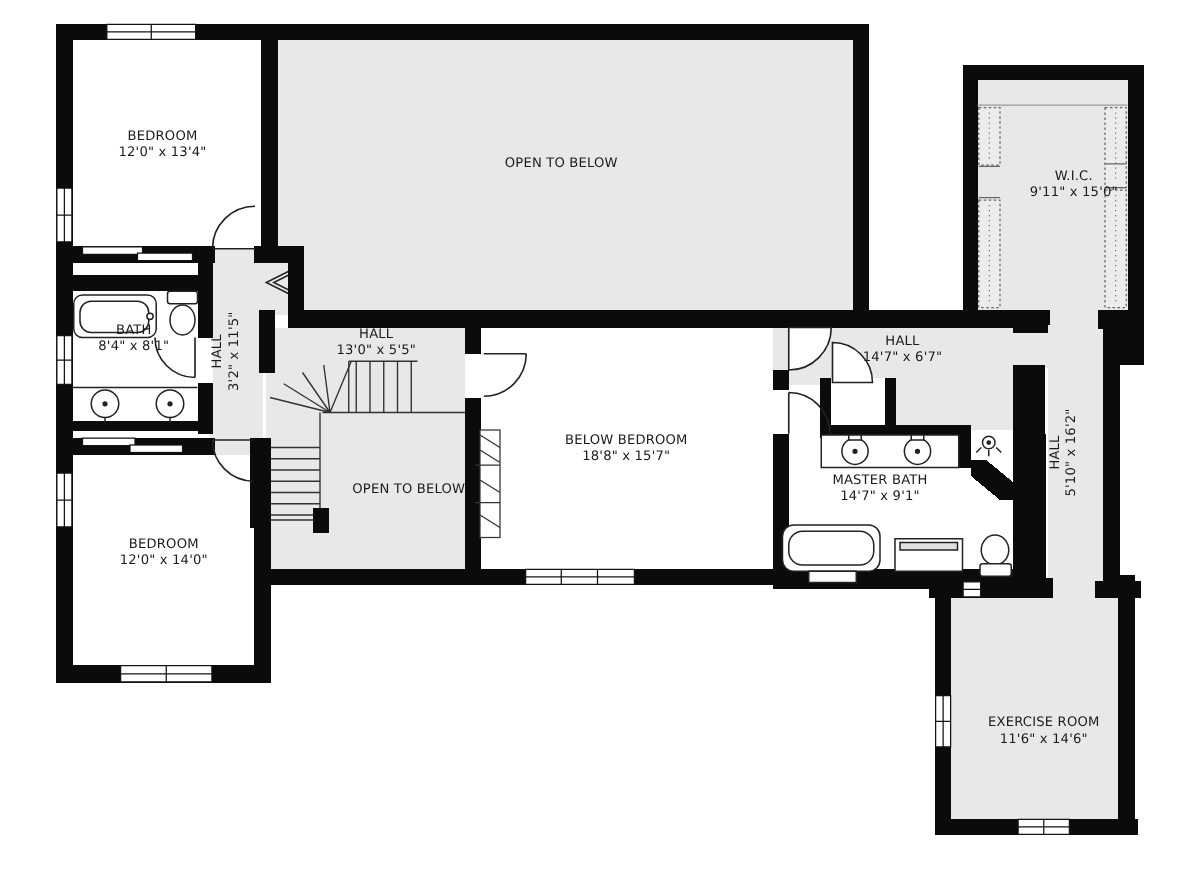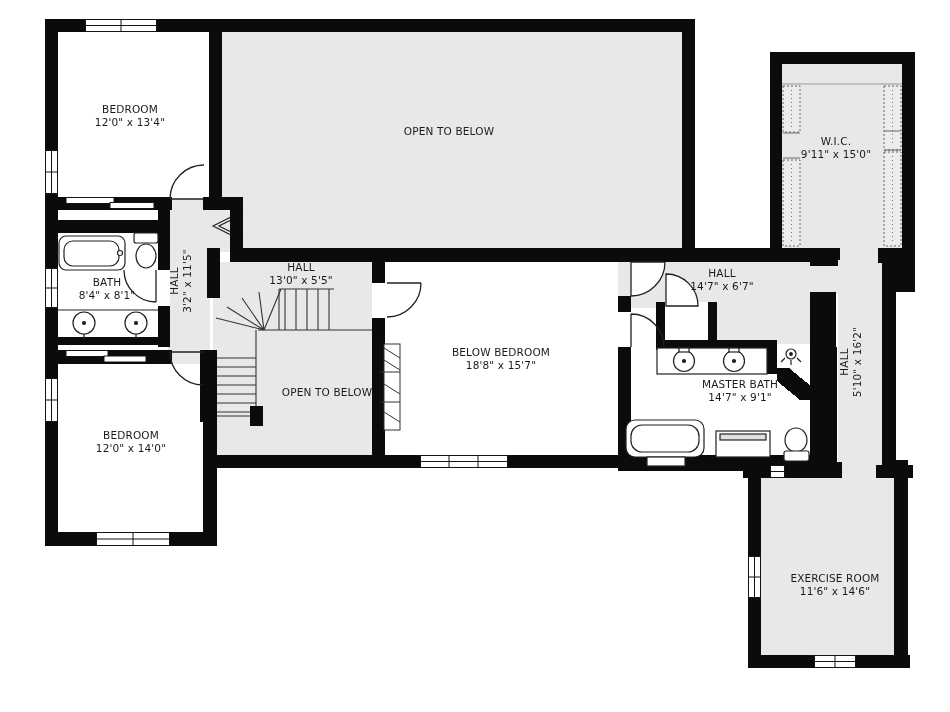--- a/index.html
+++ b/index.html
@@ -263,25 +263,25 @@
 </svg>
 
 <div>
   <div class="rl" style="left:130px;top:116px">
     <div>BEDROOM</div>
     <div>12'0" x 13'4"</div>
   </div>
   <div class="rl" style="left:449px;top:131px">
     <div>OPEN TO BELOW</div>
   </div>
-  <div class="rl" style="left:836px;top:148px">
+  <div class="rl" style="left:859px;top:148px">
     <div>W.I.C.</div>
     <div>9'11" x 15'0"</div>
   </div>
-  <div class="rl" style="left:107px;top:289px">
+  <div class="rl" style="left:107px;top:271px">
     <div>BATH</div>
     <div>8'4" x 8'1"</div>
   </div>
   <div class="rl v" style="left:181px;top:281px">
     <div>HALL</div>
     <div>3'2" x 11'5"</div>
   </div>
   <div class="rl" style="left:301px;top:274px">
     <div>HALL</div>
     <div>13'0" x 5'5"</div>
@@ -290,21 +290,21 @@
     <div>OPEN TO BELOW</div>
   </div>
   <div class="rl" style="left:501px;top:359px">
     <div>BELOW BEDROOM</div>
     <div>18'8" x 15'7"</div>
   </div>
   <div class="rl" style="left:722px;top:280px">
     <div>HALL</div>
     <div>14'7" x 6'7"</div>
   </div>
-  <div class="rl" style="left:740px;top:391px">
+  <div class="rl" style="left:704px;top:391px">
     <div>MASTER BATH</div>
     <div>14'7" x 9'1"</div>
   </div>
   <div class="rl v" style="left:851px;top:362px">
     <div>HALL</div>
     <div>5'10" x 16'2"</div>
   </div>
   <div class="rl" style="left:131px;top:442px">
     <div>BEDROOM</div>
     <div>12'0" x 14'0"</div>

